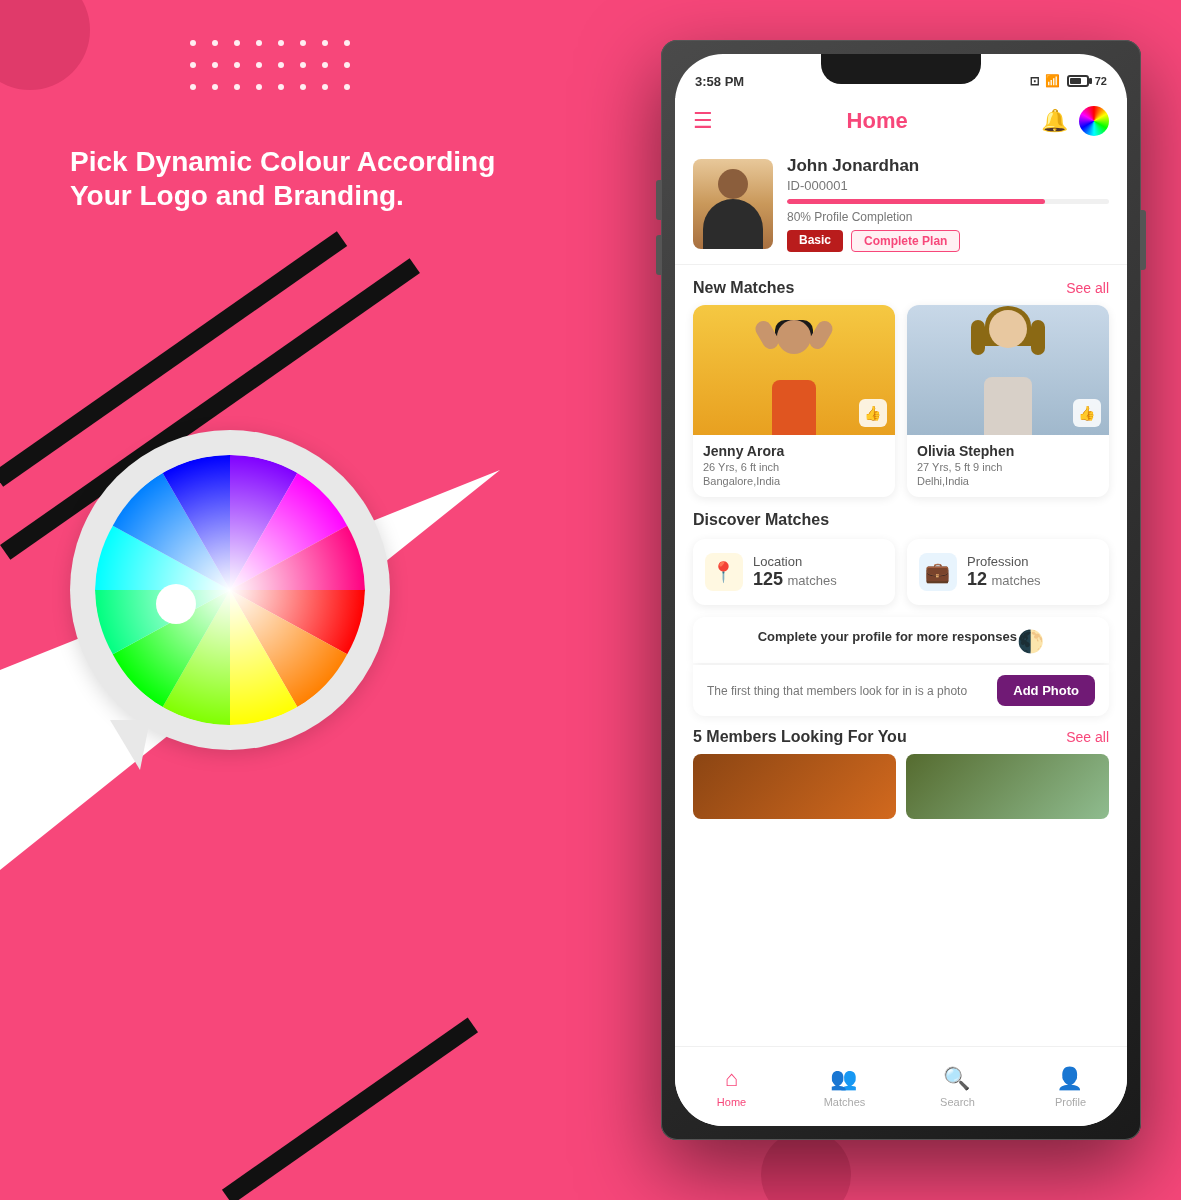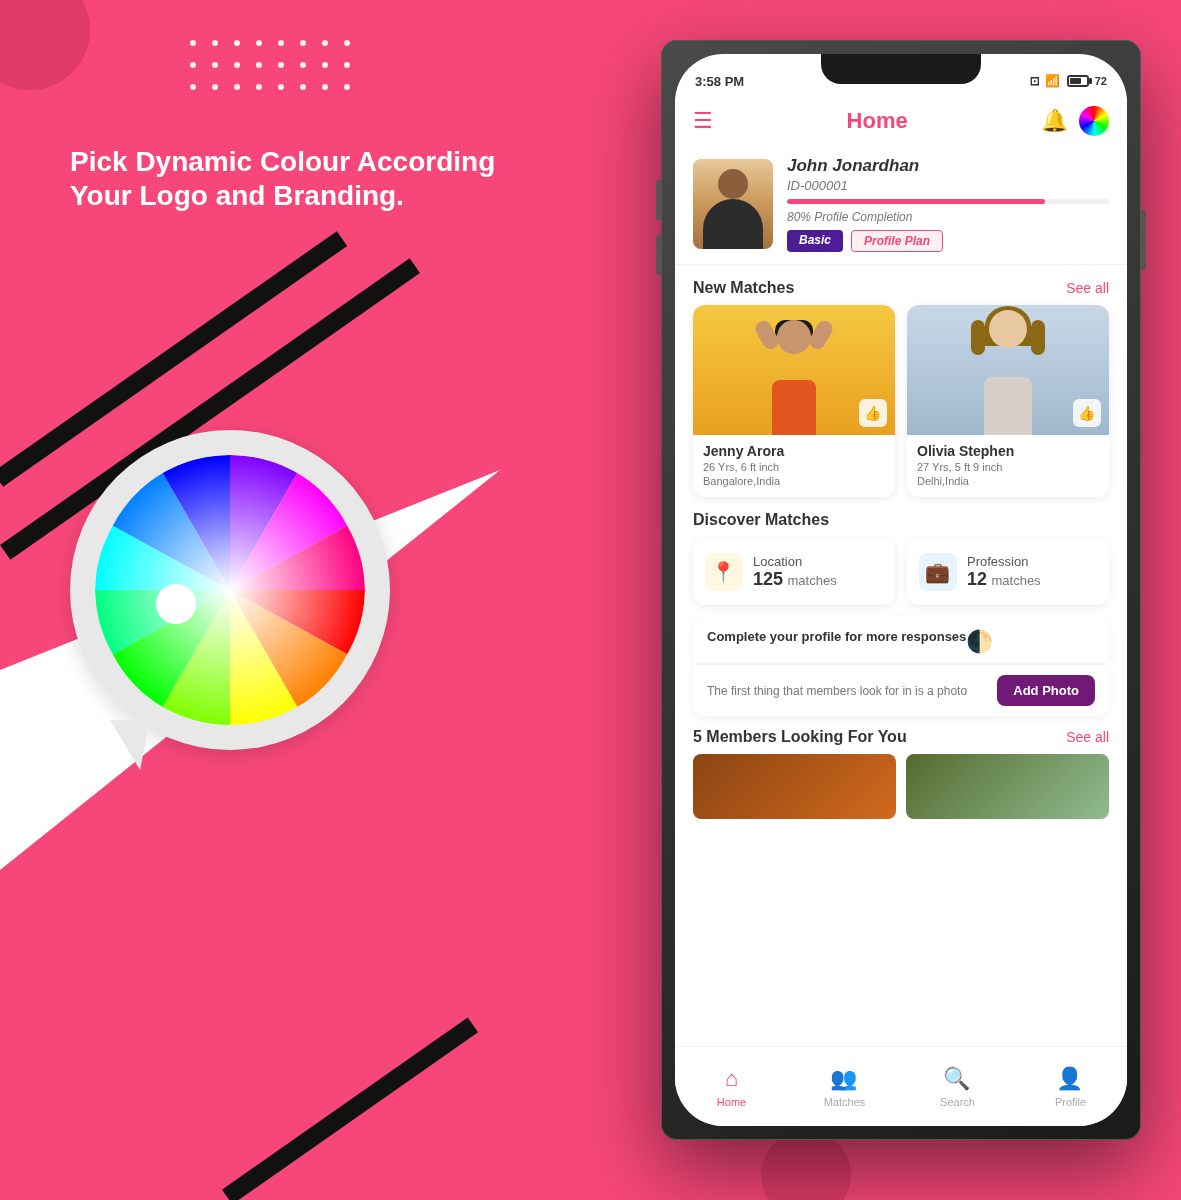--- a/index.html
+++ b/index.html
@@ -316,21 +316,21 @@
       width: 60px;
       height: 50px;
       background: #2c2c2c;
       border-radius: 30px 30px 0 0;
       position: absolute;
       bottom: 0;
       left: 50%;
       transform: translateX(-50%);
     }
 
-    .profile-info { flex: 1; font-style: italic; }
+    .profile-info { flex: 1; }
     .profile-name {
       font-size: 17px;
       font-weight: 700;
       color: #333;
     }
     .profile-id {
       font-size: 13px;
       color: #777;
       margin-top: 2px;
     }
@@ -350,21 +350,21 @@
     .profile-completion-text {
       font-size: 12px;
       color: #777;
       margin-bottom: 6px;
     }
     .profile-badges {
       display: flex;
       gap: 8px;
     }
     .badge-basic {
-      background: #4c1d95;
+      background: #b91c1c;
       color: white;
       padding: 3px 12px;
       border-radius: 4px;
       font-size: 12px;
       font-weight: 600;
     }
     .badge-upgrade {
       background: #fff0f3;
       color: #F7477A;
       padding: 3px 12px;
@@ -846,21 +846,21 @@
         </div>
         <div class="profile-info">
           <div class="profile-name">John Jonardhan</div>
           <div class="profile-id">ID-000001</div>
           <div class="profile-completion-bar">
             <div class="profile-completion-fill"></div>
           </div>
           <div class="profile-completion-text">80% Profile Completion</div>
           <div class="profile-badges">
             <span class="badge-basic">Basic</span>
-            <span class="badge-upgrade">Profile Plan</span>
+            <span class="badge-upgrade">Complete Plan</span>
           </div>
         </div>
       </div>
 
       <div class="section-header">
         <span class="section-title">New Matches</span>
         <span class="see-all">See all</span>
       </div>
 
       <div class="matches-row">
@@ -922,21 +922,21 @@
               <div>
                 <span class="discover-count">12</span>
                 <span class="discover-unit">matches</span>
               </div>
             </div>
           </div>
         </div>
       </div>
 
       <div style="margin: 0 18px 2px; background: white; border-radius: 12px 12px 0 0; padding: 12px 14px 8px; box-shadow: 0 2px 10px rgba(0,0,0,0.06);">
-        <div style="display:flex; justify-content:flex-start; align-items:flex-start;">
+        <div style="display:flex; justify-content:center; align-items:flex-start;">
           <div>
             <div class="complete-profile-title">Complete your profile for more responses</div>
           </div>
           <span class="complete-profile-icon">🌓</span>
         </div>
       </div>
       <div class="add-photo-section" style="border-radius: 0 0 12px 12px; margin-top: 0;">
         <span class="add-photo-text">The first thing that members look for in is a photo</span>
         <button class="add-photo-btn">Add Photo</button>
       </div>

